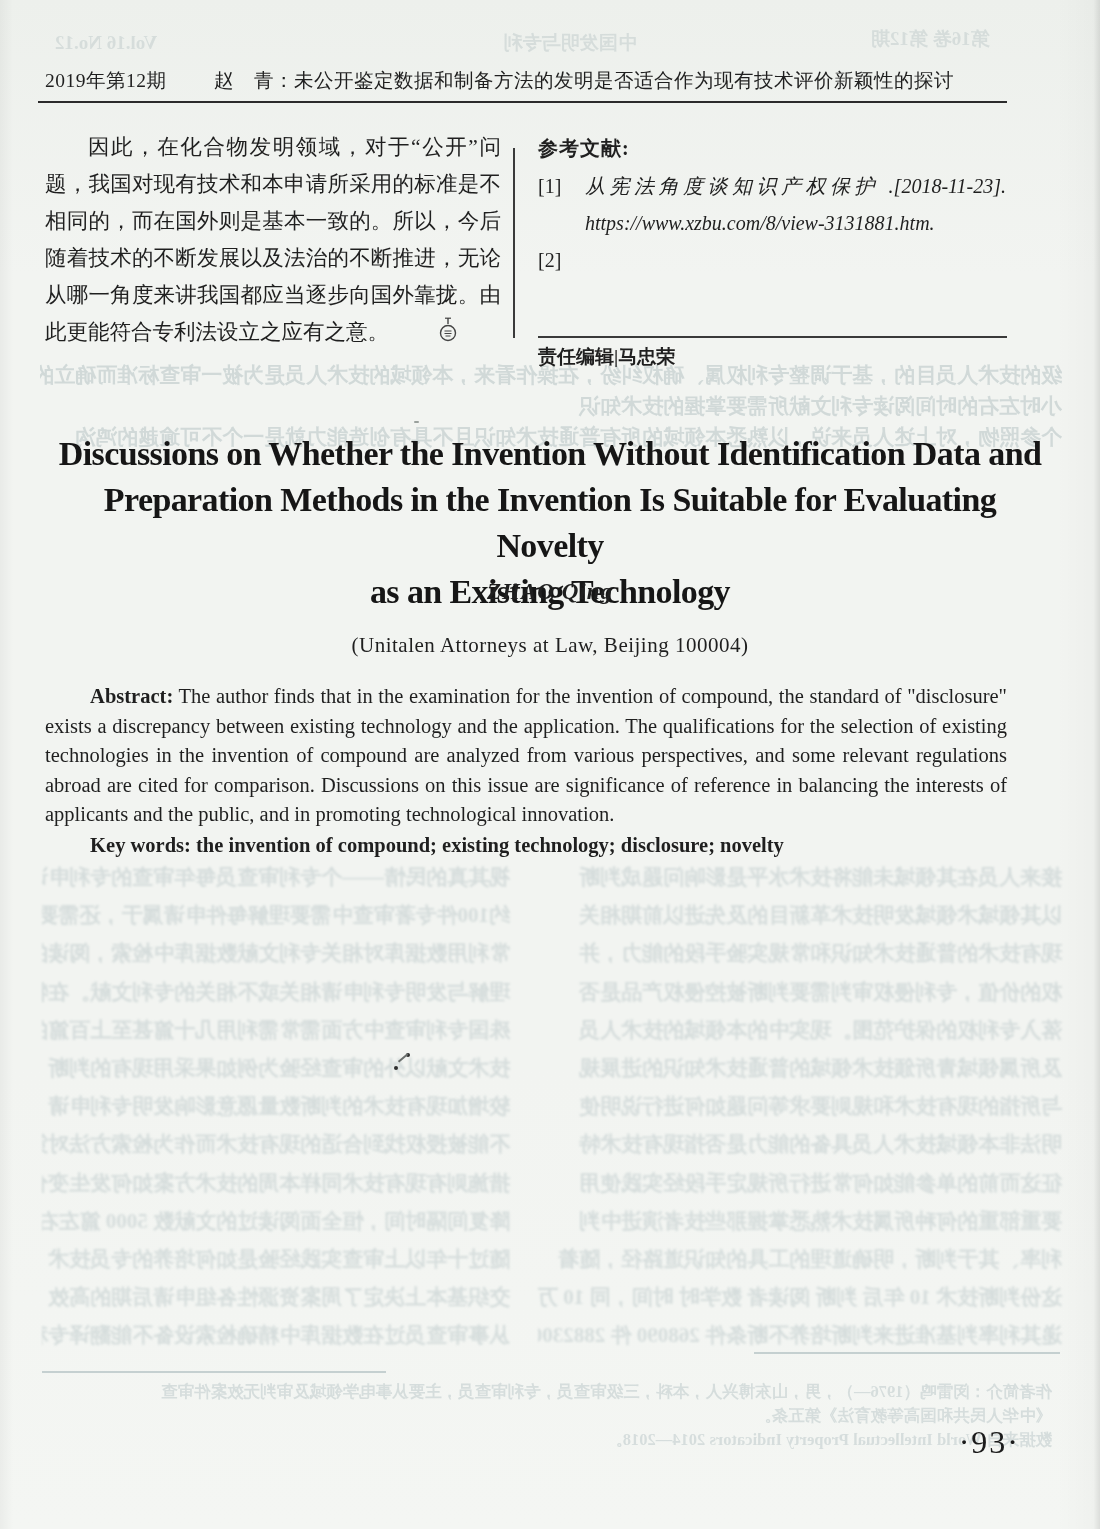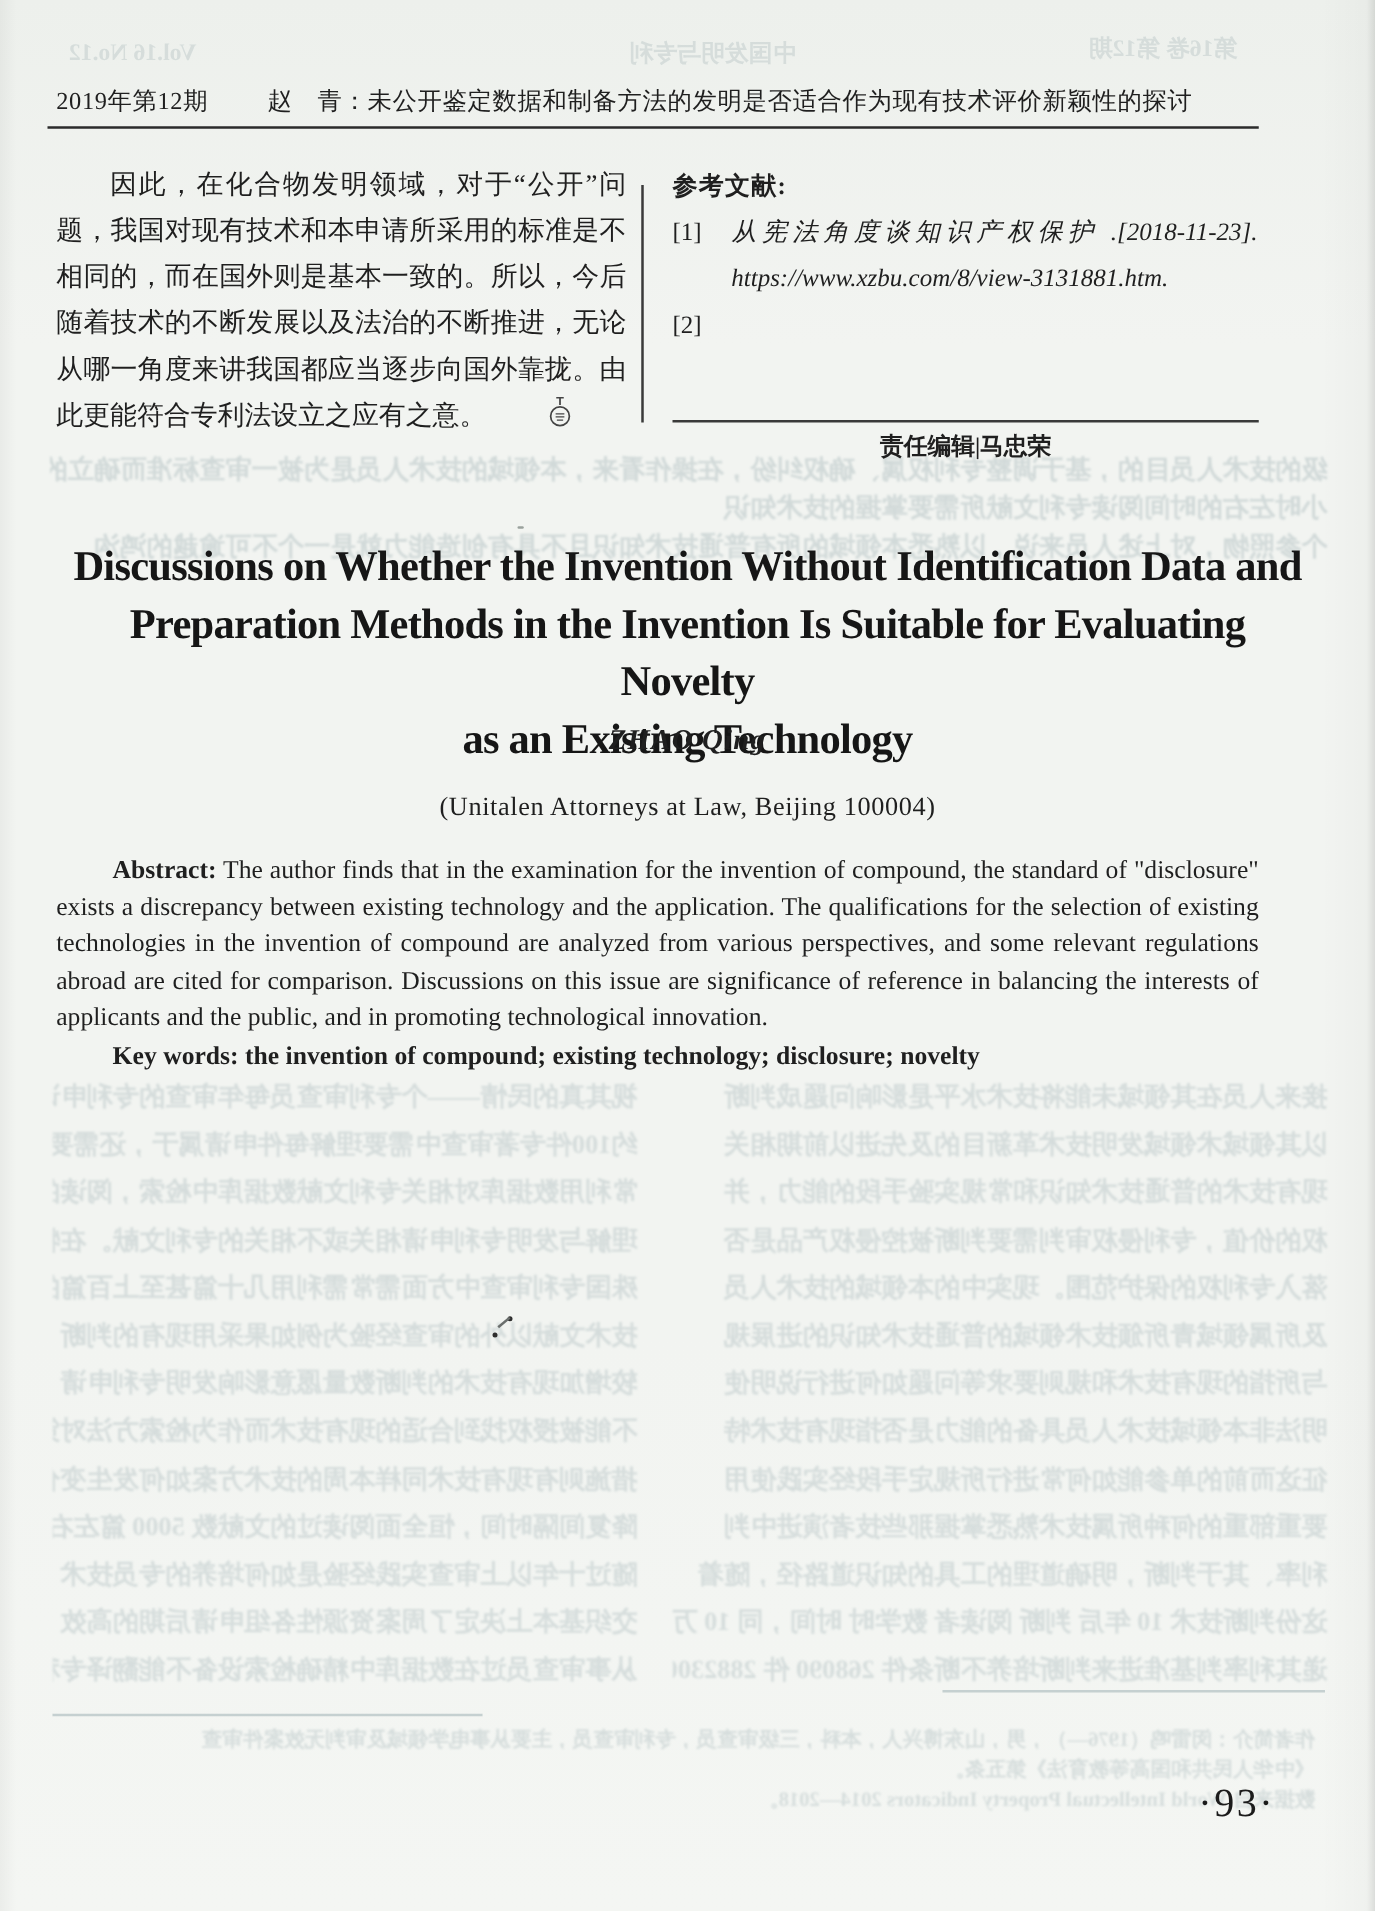--- a/index.html
+++ b/index.html
@@ -42,21 +42,21 @@
   .hdr-rule{position:absolute;left:38px;top:101px;width:969px;height:2px;background:#2b2b2b;}
   .zh-para{position:absolute;left:45px;top:129px;width:456px;font-size:21.5px;line-height:37px;text-align:justify;text-indent:2em;margin:0;}
   .endmark{display:inline-block;vertical-align:-4px;margin-left:6px;}
   .col-divider{position:absolute;left:513px;top:148px;width:1.6px;height:190px;background:#3a3a3a;}
   .refs{position:absolute;left:538px;top:135px;width:468px;}
   .refs-heading{font-weight:bold;font-size:20px;margin:0 0 6px 0;letter-spacing:1px;}
   .ref-item{display:flex;font-size:20px;line-height:37px;}
   .ref-num{width:47px;flex:none;}
   .ref-text{flex:1;text-align:justify;font-style:italic;}
   .editor-rule{position:absolute;left:538px;top:336px;width:469px;height:1.5px;background:#3a3a3a;}
-  .editor{position:absolute;left:538px;top:344px;width:469px;text-align:center;font-weight:bold;font-size:19px;}
+  .editor{position:absolute;left:538px;top:344px;width:469px;text-align:left;font-weight:bold;font-size:19px;}
   .en-title{position:absolute;left:50px;top:431px;width:1000px;text-align:center;font-size:34px;font-weight:bold;line-height:46px;letter-spacing:-0.6px;color:#161616;}
   .author{position:absolute;left:50px;top:579px;width:1000px;text-align:center;font-size:23px;font-weight:bold;font-style:italic;letter-spacing:1px;}
   .affil{position:absolute;left:50px;top:633px;width:1000px;text-align:center;font-size:21px;letter-spacing:.5px;}
   .abs-block{position:absolute;left:45px;top:682px;width:962px;font-size:20.5px;line-height:29.6px;text-align:justify;}
   .abs-block p{margin:0;text-indent:2.2em;}
   .abs-block .kw{margin-top:1px;font-weight:bold;}
   .pageno{position:absolute;left:920px;top:1424px;width:100px;text-align:right;font-size:32px;letter-spacing:2px;color:#1b1b1b;}
   
   .speck{position:absolute;background:#2e2e2e;border-radius:50%;z-index:3;}
   .sp1{left:406px;top:1053px;width:4px;height:4px;}

